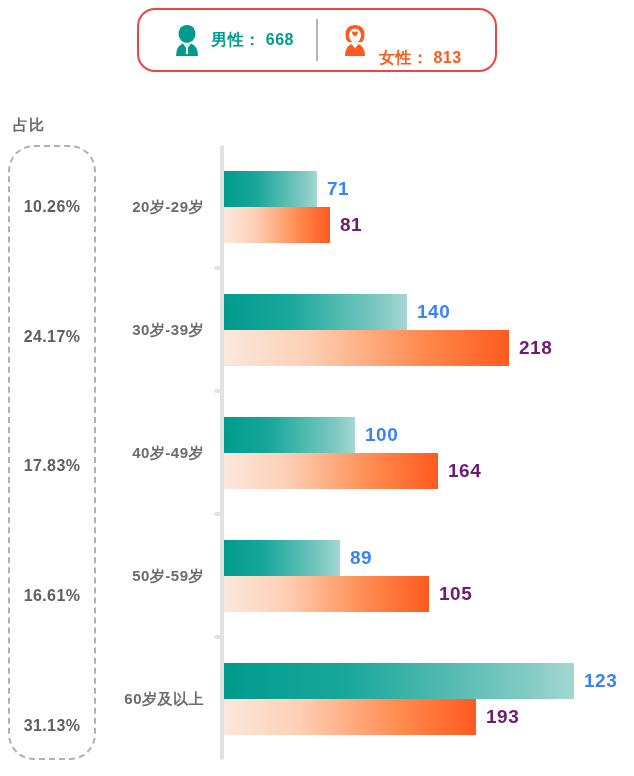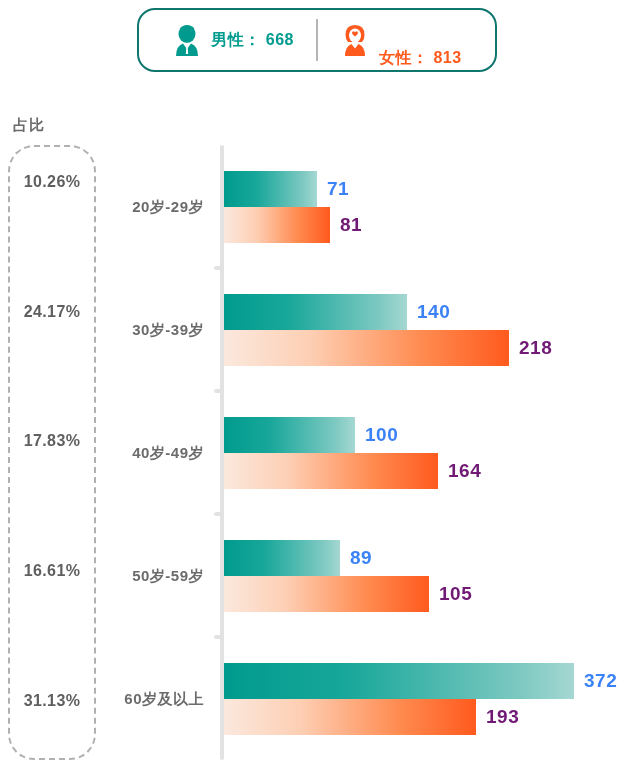--- a/index.html
+++ b/index.html
@@ -16,21 +16,21 @@
   }
 
   
   .legend-wrap {
     position: absolute;
     left: 137px;
     top: 8px;
     width: 360px;
     height: 64px;
     box-sizing: border-box;
-    border: 2px solid #0f766e;
+    border: 2px solid #ef4444;
     border-radius: 18px;
     display: flex;
     align-items: center;
     justify-content: center;
   }
   .legend-item {
     display: flex;
     align-items: center;
     gap: 9px;
     padding: 0 22px;
@@ -68,21 +68,21 @@
     top: 145px;
     width: 88px;
     height: 615px;
     box-sizing: border-box;
     border: 2px dashed #b0b0b0;
     border-radius: 26px;
   }
   .pct-list {
     position: absolute;
     left: 8px;
-    top: 134px;
+    top: 159px;
     width: 88px;
     height: 615px;
     display: flex;
     flex-direction: column;
     gap: 33px;
   }
   .pct-cell {
     flex: 1 1 0;
     display: flex;
     align-items: center;
@@ -278,21 +278,21 @@
         <div class="bar female" style="width: 205px;"></div>
         <div class="bar-value female" style="left: 329px;">105</div>
       </div>
     </div>
 
     <div class="group">
       <div class="tick"></div>
       <div class="cat-label">60岁及以上</div>
       <div class="bar-row">
         <div class="bar male" style="width: 350px;"></div>
-        <div class="bar-value male" style="left: 474px;">372</div>
+        <div class="bar-value male" style="left: 474px;">123</div>
       </div>
       <div class="bar-row">
         <div class="bar female" style="width: 252px;"></div>
         <div class="bar-value female" style="left: 376px;">193</div>
       </div>
     </div>
 
   </div>
 </div>
 

